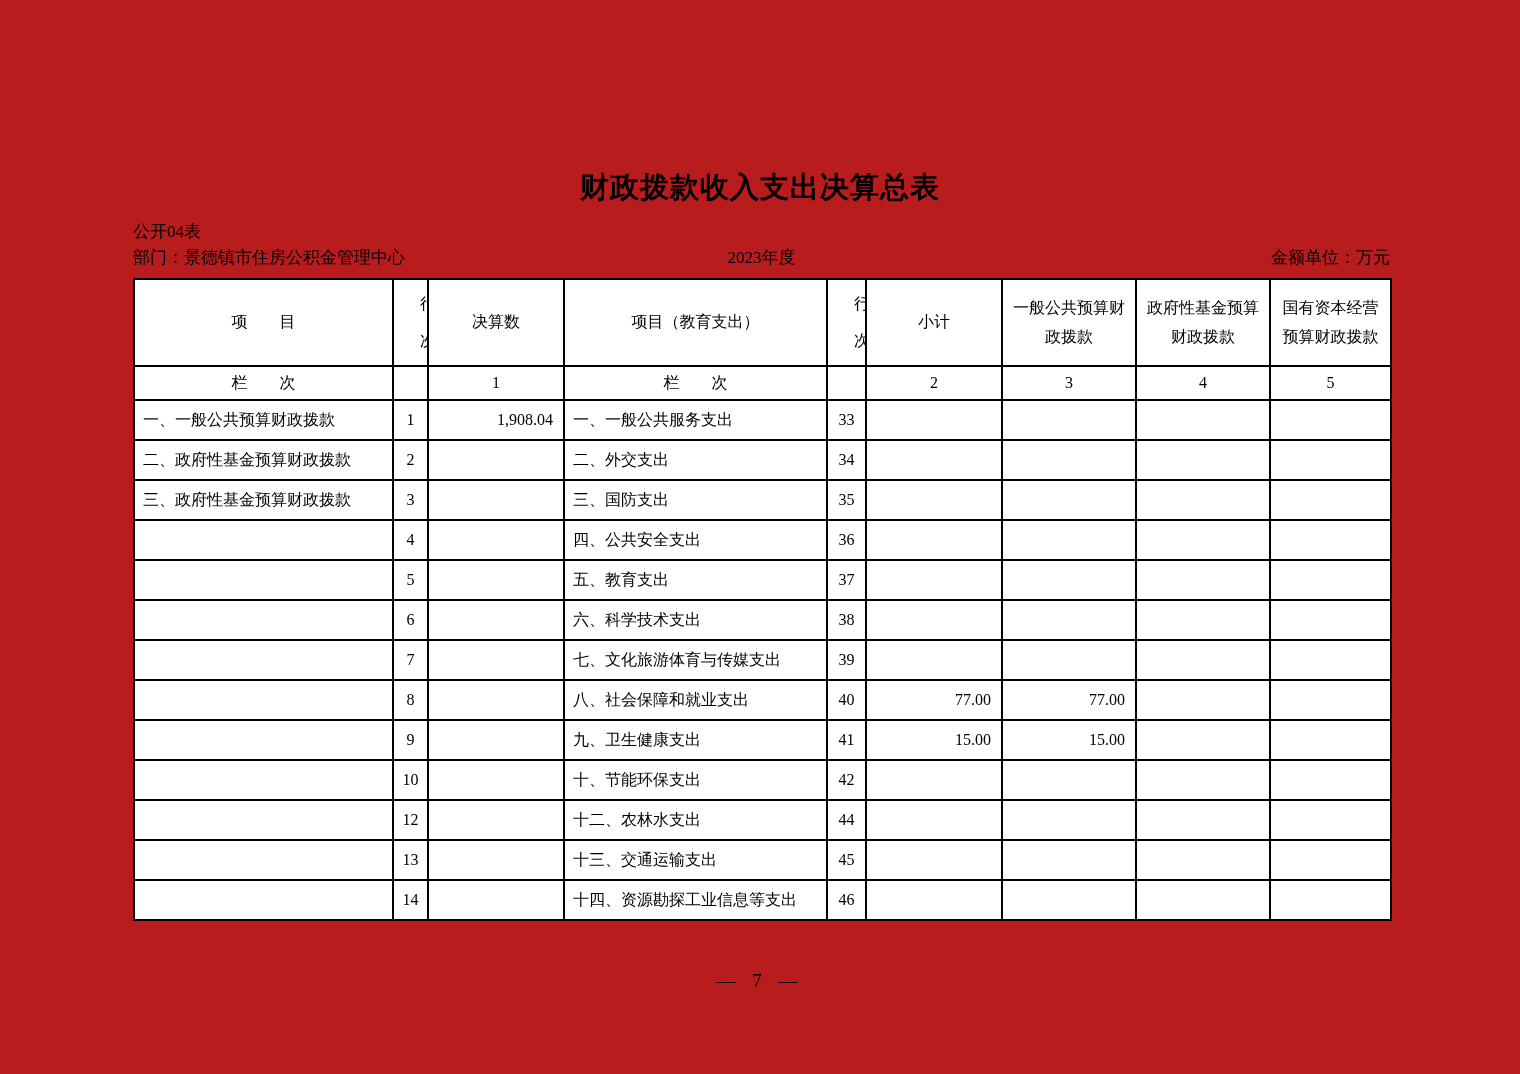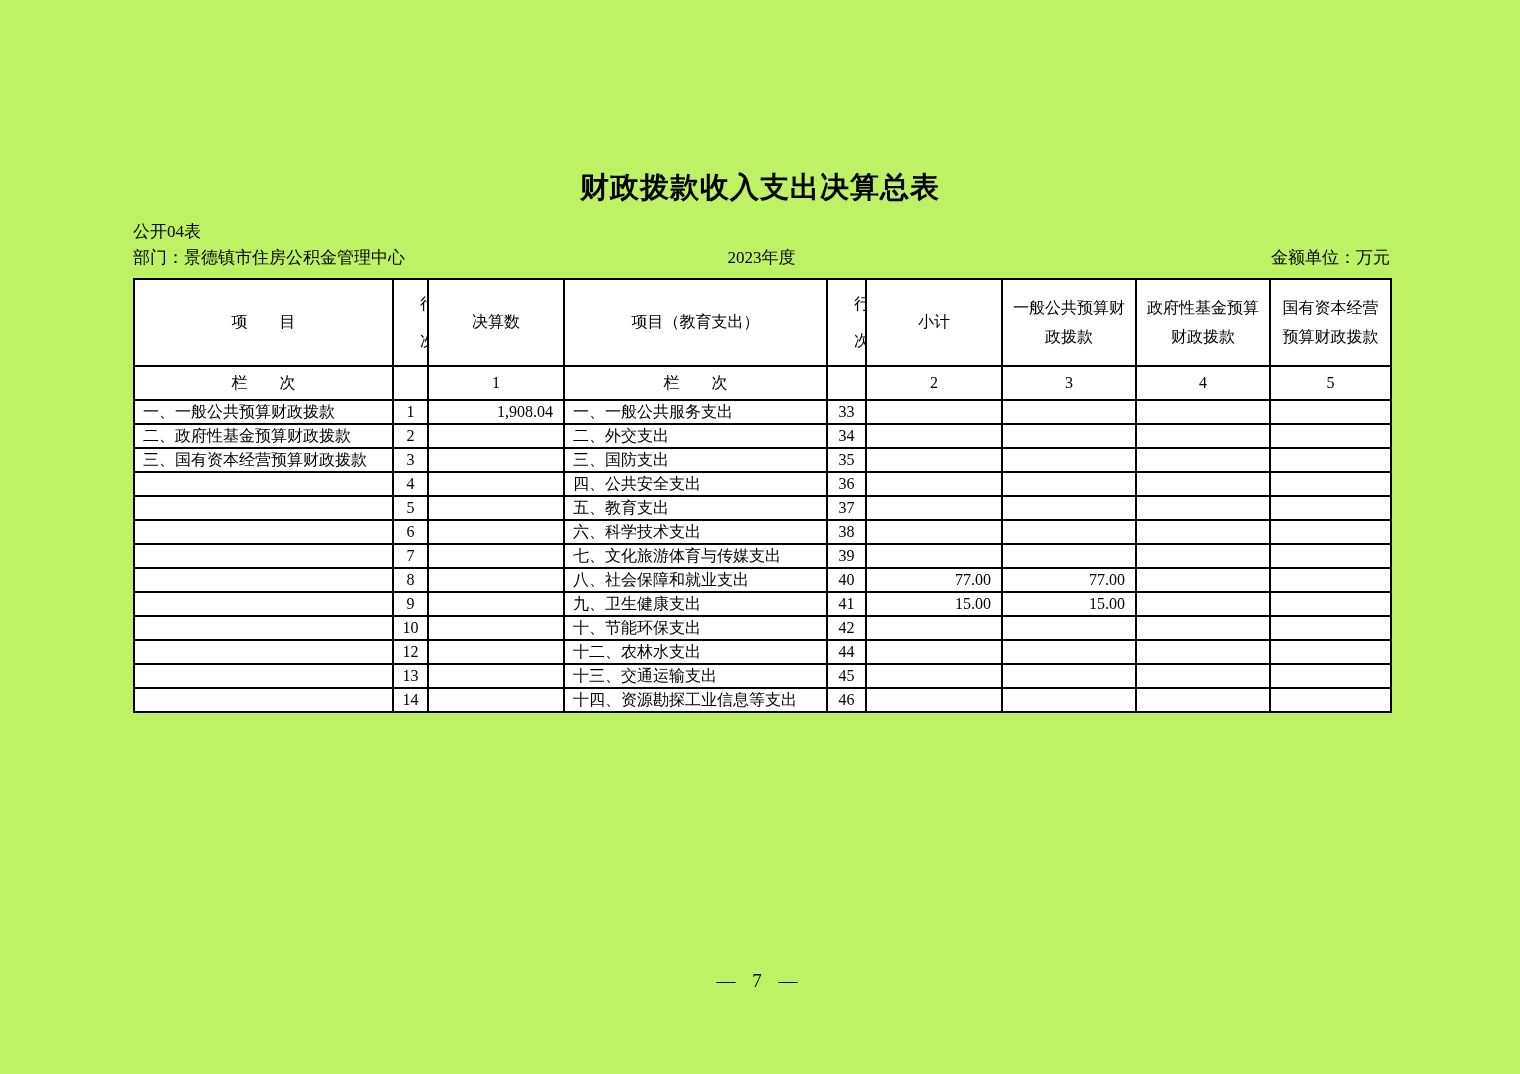--- a/index.html
+++ b/index.html
@@ -4,21 +4,21 @@
 <style>
   html, body {
     margin: 0;
     padding: 0;
     background: #ffffff;
   }
   .page {
     position: relative;
     width: 1520px;
     height: 1074px;
-    background: #bef264;
+    background: #b91c1c;
     font-family: "Liberation Serif", "DejaVu Serif", serif;
     color: #000000;
     overflow: hidden;
   }
   .doc-title {
     position: absolute;
     top: 168px;
     left: 0;
     width: 100%;
     text-align: center;
@@ -62,21 +62,21 @@
     overflow: hidden;
     background: #ffffff;
   }
   tr.section-row { height: 33px; }
   tr.section-row th { font-size: 17px; }
   tr.col-head-row { height: 87px; }
   tr.col-head-row th { text-align: center; vertical-align: middle; line-height: 1.8; padding: 0 6px; }
   tr.col-head-row th.vhead { padding: 0 26px; line-height: 2.3; }
   tr.index-row { height: 34px; }
   tr.index-row td { text-align: center; vertical-align: middle; }
-  tr.data-row { height: 24px; }
+  tr.data-row { height: 40px; }
   .cell { vertical-align: middle; }
   td.item { text-align: left; padding-left: 8px; }
   td.center { text-align: center; }
   td.num { text-align: right; padding-right: 10px; }
   .sec-head { text-align: center; vertical-align: middle; }
 
   .page-footer {
     position: absolute;
     top: 970px;
     left: 0;
@@ -154,21 +154,21 @@
           <td class="cell center">2</td>
           <td class="cell num"></td>
           <td class="cell item">二、外交支出</td>
           <td class="cell center">34</td>
           <td class="cell num"></td>
           <td class="cell num"></td>
           <td class="cell num"></td>
           <td class="cell num"></td>
         </tr>
         <tr class="data-row">
-          <td class="cell item">三、国有资本经营预算财政拨款</td>
+          <td class="cell item">三、政府性基金预算财政拨款</td>
           <td class="cell center">3</td>
           <td class="cell num"></td>
           <td class="cell item">三、国防支出</td>
           <td class="cell center">35</td>
           <td class="cell num"></td>
           <td class="cell num"></td>
           <td class="cell num"></td>
           <td class="cell num"></td>
         </tr>
         <tr class="data-row">

